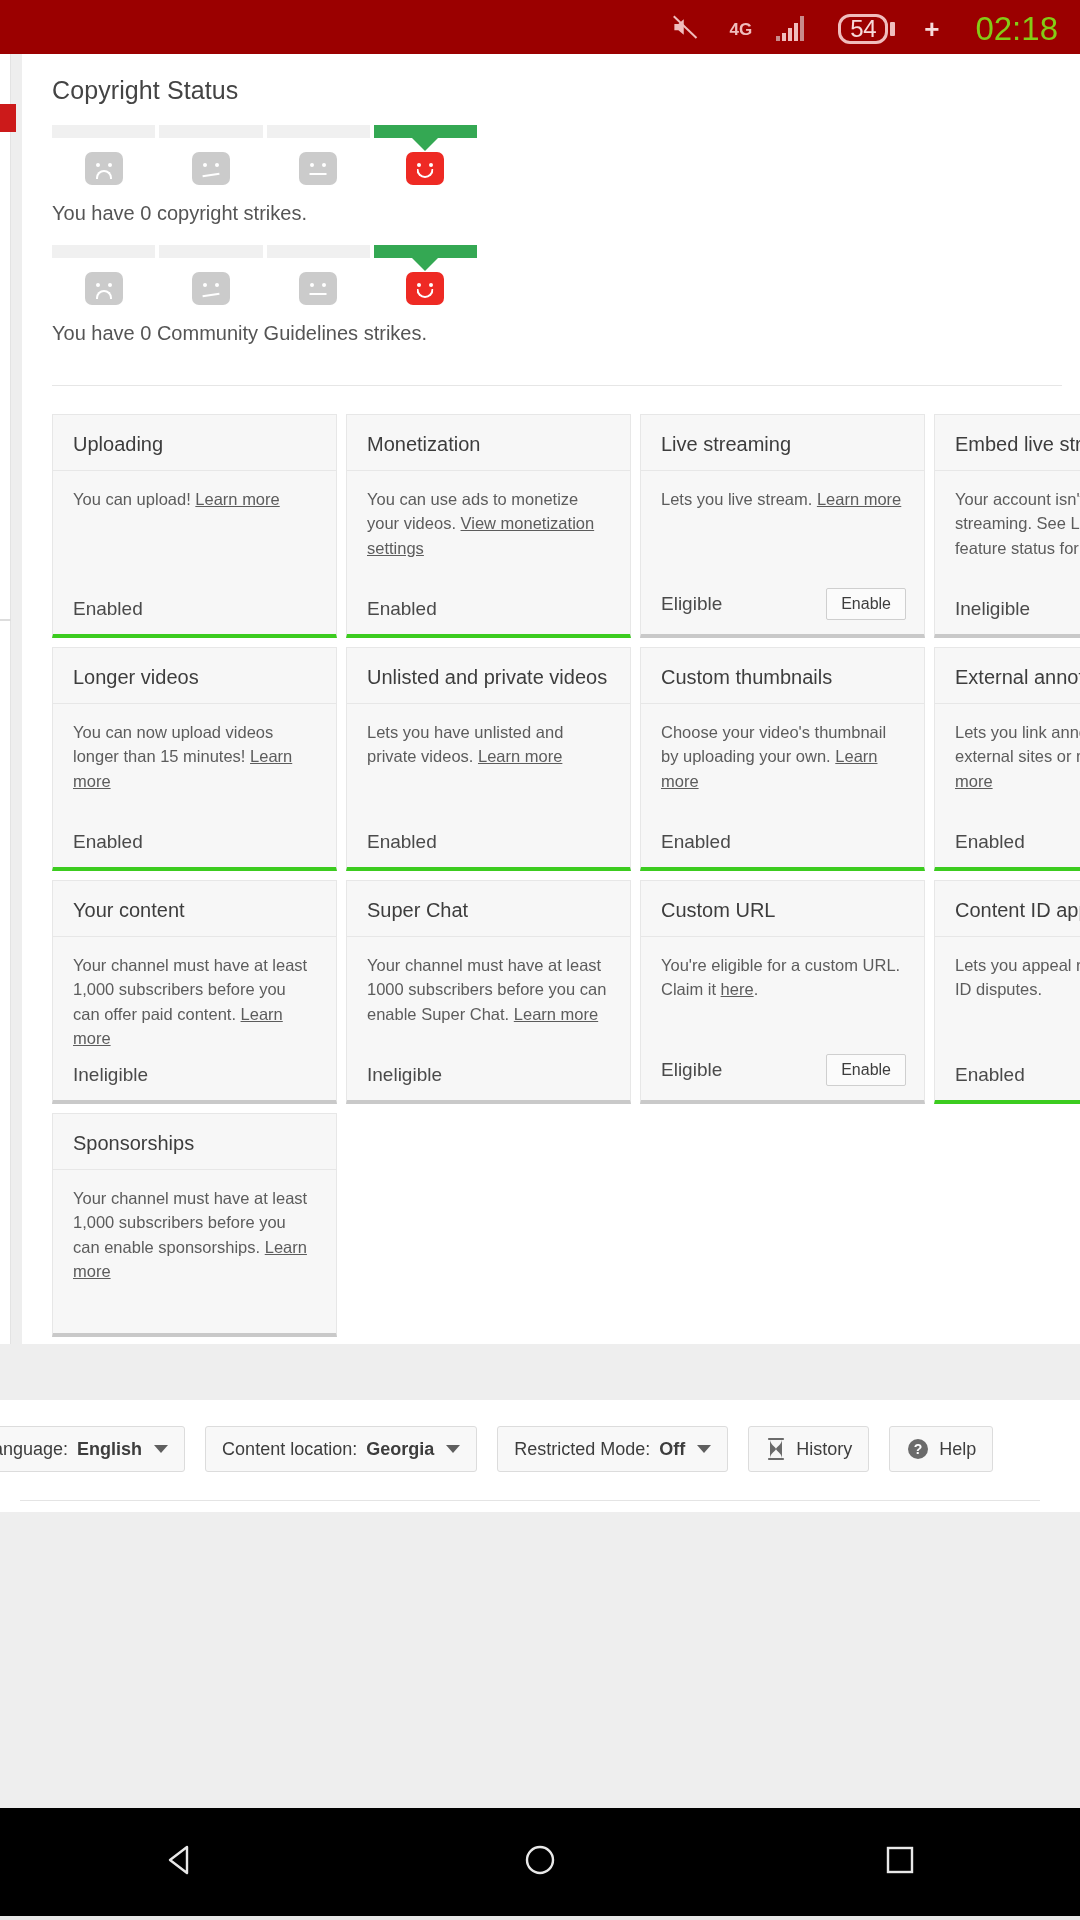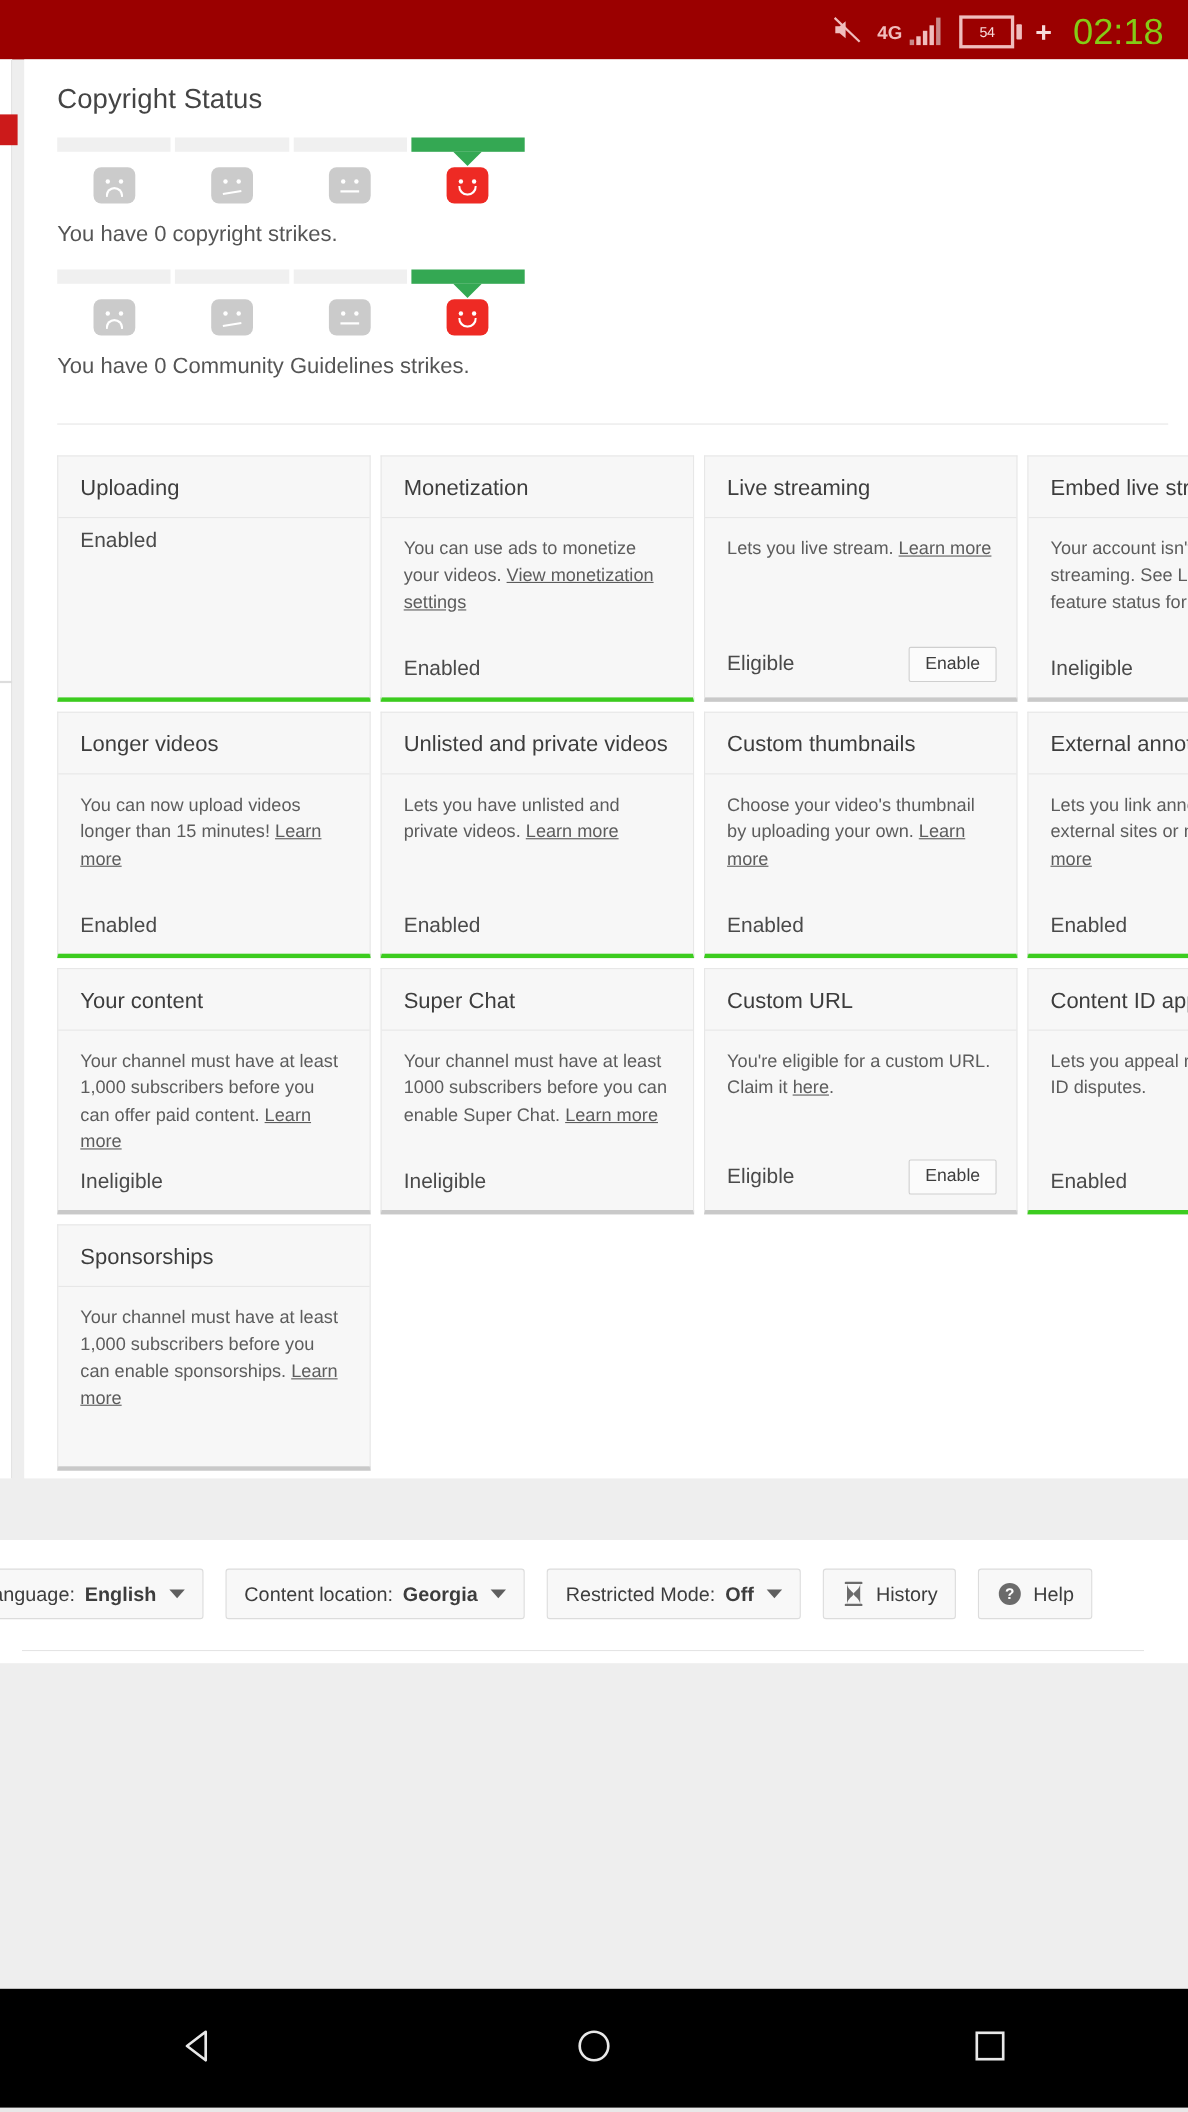--- a/index.html
+++ b/index.html
@@ -12,30 +12,30 @@
 
   
   .statusbar {
     position: absolute; top: 0; left: 0;
     width: 1080px; height: 58px;
     background: #9b0000;
     display: flex; align-items: center; justify-content: flex-end;
     padding-right: 22px;
     color: #f3c7c7;
   }
-  .sb-icons { display: flex; align-items: center; gap: 11px; }
+  .sb-icons { display: flex; align-items: center; gap: 28px; }
   .sb-ic { display: block; }
   .sb-battery {
     display: flex; align-items: center; gap: 2px;
   }
   .batt-body {
     width: 50px; height: 30px;
-    border: 3px solid #f0bdbd; border-radius: 0;
+    border: 3px solid #f0bdbd; border-radius: 12px;
     display: flex; align-items: center; justify-content: center;
-    font-size: 13px; letter-spacing: -0.5px; color: #f7dada;
+    font-size: 24px; letter-spacing: -0.5px; color: #f7dada;
     font-family: "Liberation Sans", sans-serif;
   }
   .batt-tip { width: 5px; height: 14px; background: #f0bdbd; border-radius: 1px; }
   .sb-plus { font-size: 26px; color: #f7dada; margin-left: 1px; font-weight: bold; }
   .sb-clock { font-size: 33px; color: #84cc16; margin-left: 8px; letter-spacing: 0px; }
 
   
   .page {
     position: absolute; top: 54px; left: 0;
     width: 1080px; height: 1862px;
@@ -324,20 +324,21 @@
           </div>
         </div>
       </div>
       <div class="strike-note">You have 0 Community Guidelines strikes.</div>
 
       <div class="divider"></div>
 
       <div class="grid" id="feature-grid">
           <div class="card enabled">
             <div class="card-head">Uploading</div>
+            <div class="card-body"><span>You can upload! </span><a href="#">Learn more</a></div>
             <div class="card-foot">
               <span class="card-status">Enabled</span>
             </div>
           </div>
           <div class="card enabled">
             <div class="card-head">Monetization</div>
             <div class="card-body"><span>You can use ads to monetize your videos. </span><a href="#">View monetization settings</a></div>
             <div class="card-foot">
               <span class="card-status">Enabled</span>
             </div>

